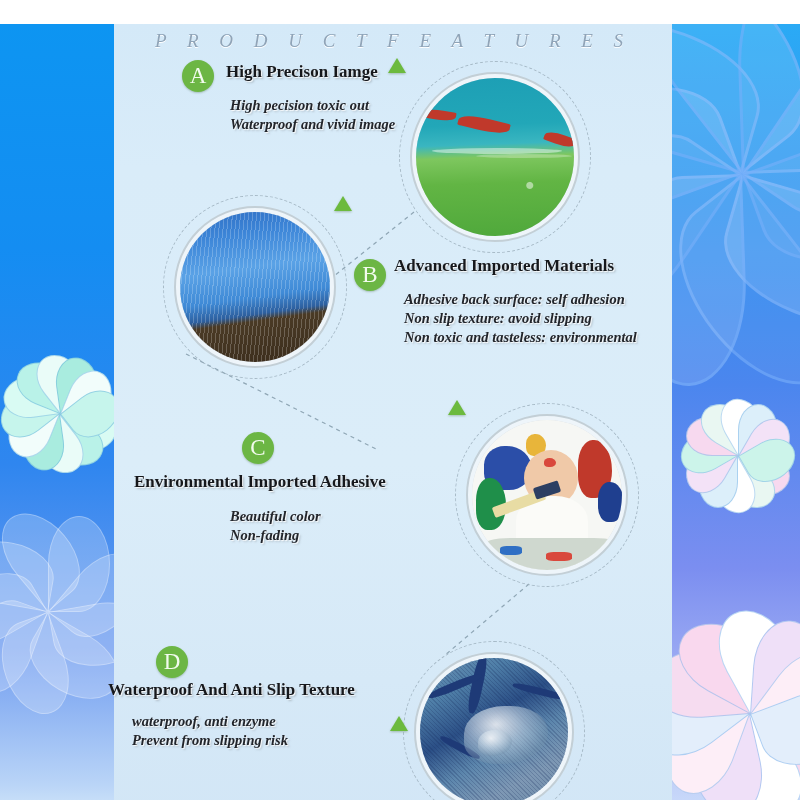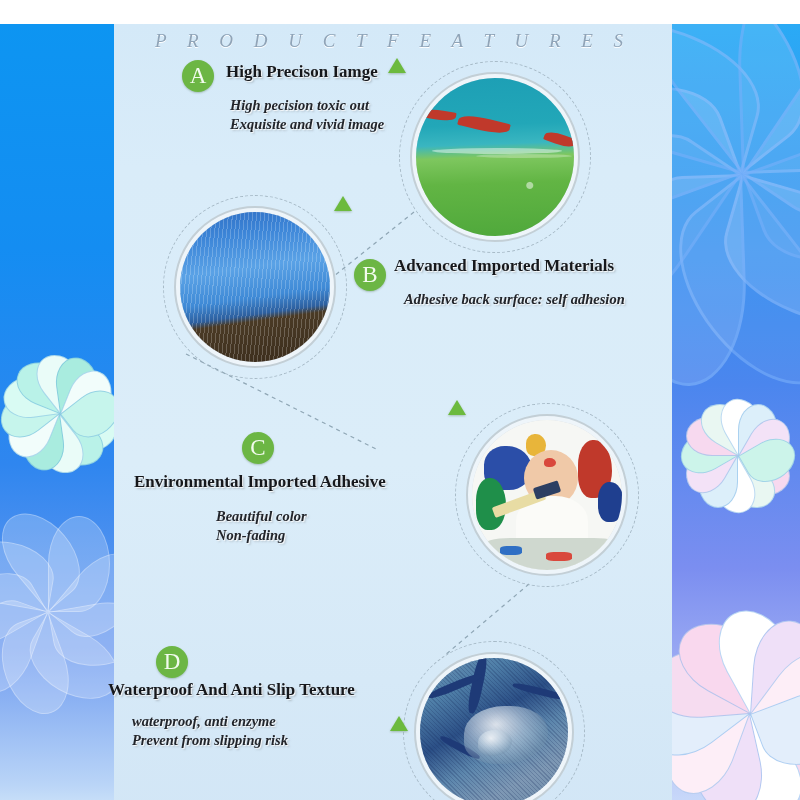--- a/index.html
+++ b/index.html
@@ -260,21 +260,21 @@
       <path d="M 72 330 L 262 425" stroke="#8fa6b5" stroke-width="1.2" stroke-dasharray="4,4" fill="none"></path>
       <path d="M 300 188 L 160 300" stroke="#8fa6b5" stroke-width="1.2" stroke-dasharray="4,4" fill="none"></path>
       <path d="M 415 560 L 330 632" stroke="#8fa6b5" stroke-width="1.2" stroke-dasharray="4,4" fill="none"></path>
     </svg>
 
     <div class="feature">
       <div class="badge" style="left:68px; top:36px;">A</div>
       <div class="headline" style="left:112px; top:38px;">High Precison Iamge</div>
       <div class="bullets" style="left:116px; top:72px;">
         <div>High pecision toxic out</div>
-        <div>Exquisite and vivid image</div>
+        <div>Waterproof and vivid image</div>
       </div>
       <div class="photo-wrap" style="left:296px; top:48px; width:170px; height:170px;">
         <div class="ring-dash"></div>
         <div class="ring-solid"></div>
         <div class="photo">
           <div class="img-a">
             <div class="fish" style="left:42px; top:40px; width:52px; height:13px; transform:rotate(14deg);"></div>
             <div class="fish" style="left:6px; top:32px; width:34px; height:10px; transform:rotate(10deg);"></div>
             <div class="fish" style="left:128px; top:56px; width:32px; height:11px; transform:rotate(20deg);"></div>
             <div class="wave" style="left:16px; top:70px; width:130px; height:6px;"></div>
@@ -291,27 +291,29 @@
         <div class="ring-solid"></div>
         <div class="photo">
           <div class="img-b"></div>
         </div>
         <div class="tri" style="left:160px; top:-10px;"></div>
       </div>
       <div class="badge" style="left:240px; top:235px;">B</div>
       <div class="headline" style="left:280px; top:232px;">Advanced Imported Materials</div>
       <div class="bullets" style="left:290px; top:266px;">
         <div>Adhesive back surface: self adhesion</div>
+        <div>Non slip texture: avoid slipping</div>
+        <div>Non toxic and tasteless: environmental</div>
       </div>
     </div>
 
     <div class="feature">
       <div class="badge" style="left:128px; top:408px;">C</div>
       <div class="headline" style="left:20px; top:448px;">Environmental Imported Adhesive</div>
-      <div class="bullets" style="left:102px; top:483px;">
+      <div class="bullets" style="left:116px; top:483px;">
         <div>Beautiful color</div>
         <div>Non-fading</div>
       </div>
       <div class="photo-wrap" style="left:352px; top:390px; width:162px; height:162px;">
         <div class="ring-dash"></div>
         <div class="ring-solid"></div>
         <div class="photo">
           <div class="img-c">
             <div class="splat" style="left:12px;  top:26px;  width:48px; height:44px; background:#2b4ea8;"></div>
             <div class="splat" style="left:4px;   top:58px;  width:30px; height:52px; background:#1f8f4a;"></div>

